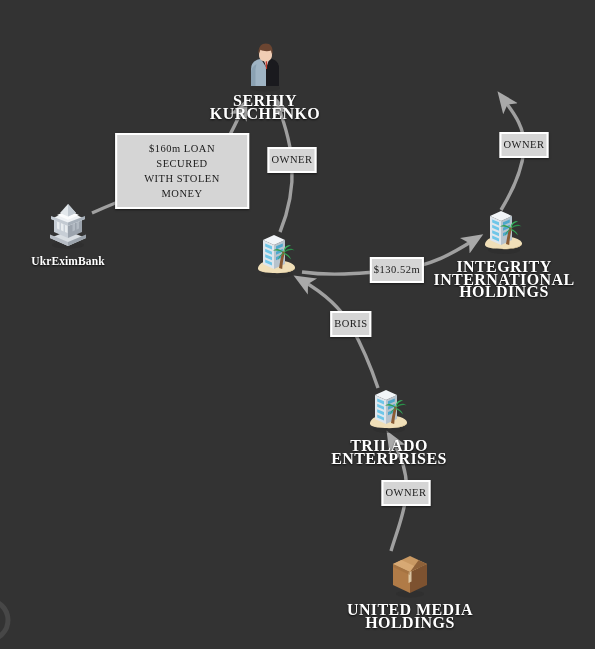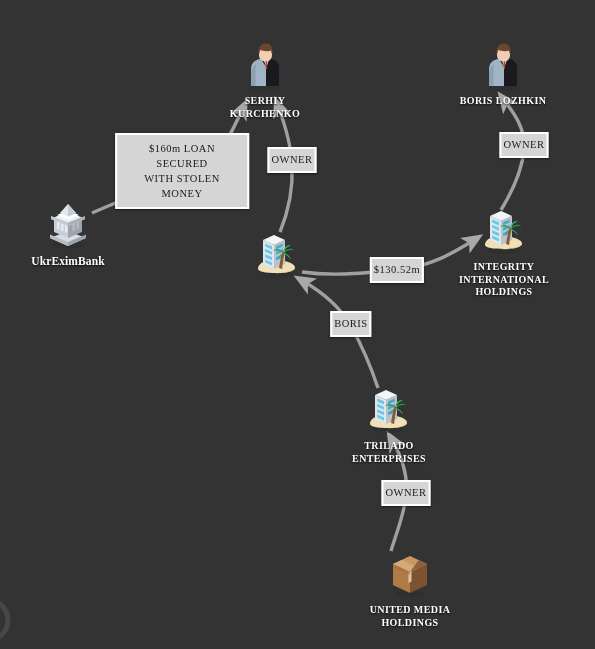--- a/index.html
+++ b/index.html
@@ -29,21 +29,21 @@
     display:block;
     margin:0 auto;
     height:56px;
     width:56px;
     position:relative;
   }
   .node .label{
     display:block;
     margin-top:3px;
     color:#ffffff;
-    font-size:10px;
+    font-size:16px;
     letter-spacing:0.4px;
     line-height:12.5px;
     font-weight:bold;
     text-shadow:0 1px 2px rgba(0,0,0,.85);
   }
   .node.mixedcase .label{
     font-size:11.5px;
     letter-spacing:0.1px;
   }
   .edge-label{
@@ -103,36 +103,20 @@
         <path d="M26.5 23 L29.3 31.5 L32.2 23 L30.2 21.5 L28.4 22.6 Z" fill="#f2f2f2"></path>
         <path d="M28.4 23.5 L30.4 23.5 L30 33 L28.9 33 Z" fill="#c0392b"></path>
         <path d="M22 19 C22 13 24.5 10 28.5 10 C32.6 10 35 13 35 19 C35 23 32.4 25.4 28.5 25.4 C24.6 25.4 22 23 22 19 Z" fill="#f0cdb4"></path>
         <path d="M21.4 17.5 C21.4 10.5 24.6 7.6 28.8 7.6 C33.4 7.6 36 10.8 35.6 17.2 C35.4 19.6 34.7 17.5 34.1 14.6 C31 15.7 25.8 15.4 23.6 13.8 C22.8 15 22.4 17.4 21.4 17.5 Z" fill="#6b4531"></path>
         <path d="M19.5 28 C16 30 14 33.5 14 37 L14 50 L18.5 50 L18.5 33 Z" fill="#8ba2b3"></path>
       </svg>
     </span>
     <span class="label">SERHIY<br>KURCHENKO</span>
   </div>
 
-  <div class="node" style="left:503px; top:36px;">
-    <span class="icon">
-      <svg viewBox="0 0 56 56" width="56" height="56">
-        <ellipse cx="28" cy="52" rx="15" ry="3.4" fill="#2b2b2b" opacity="0.55"></ellipse>
-        <path d="M14 50 L14 33 C14 27 19 23 27 23 L30 23 C38 23 42 27 42 33 L42 50 Z" fill="#1e1e22"></path>
-        <path d="M14 50 L14 33 C14 27 18 23.5 24 23 L29 31 L29 50 Z" fill="#9fb4c4"></path>
-        <path d="M29 31 L34 23 C39 23.5 42 27 42 33 L42 50 L29 50 Z" fill="#1a1a1e"></path>
-        <path d="M26.5 23 L29.3 31.5 L32.2 23 L30.2 21.5 L28.4 22.6 Z" fill="#f2f2f2"></path>
-        <path d="M28.4 23.5 L30.4 23.5 L30 33 L28.9 33 Z" fill="#c0392b"></path>
-        <path d="M22 19 C22 13 24.5 10 28.5 10 C32.6 10 35 13 35 19 C35 23 32.4 25.4 28.5 25.4 C24.6 25.4 22 23 22 19 Z" fill="#f0cdb4"></path>
-        <path d="M21.4 17.5 C21.4 10.5 24.6 7.6 28.8 7.6 C33.4 7.6 36 10.8 35.6 17.2 C35.4 19.6 34.7 17.5 34.1 14.6 C31 15.7 25.8 15.4 23.6 13.8 C22.8 15 22.4 17.4 21.4 17.5 Z" fill="#6b4531"></path>
-        <path d="M19.5 28 C16 30 14 33.5 14 37 L14 50 L18.5 50 L18.5 33 Z" fill="#8ba2b3"></path>
-      </svg>
-    </span>
-    <span class="label">BORIS LOZHKIN</span>
-  </div>
 
   <div class="node mixedcase" style="left:68px; top:196px;">
     <span class="icon">
       <svg viewBox="0 0 56 56" width="56" height="56">
         <ellipse cx="28" cy="49" rx="16" ry="3.6" fill="#2b2b2b" opacity="0.5"></ellipse>
         <path d="M10 42 L28 50 L46 42 L28 35 Z" fill="#d9dee3"></path>
         <path d="M10 42 L28 50 L28 46 L10 38.6 Z" fill="#b6bcc4"></path>
         <path d="M46 42 L28 50 L28 46 L46 38.6 Z" fill="#9aa2ab"></path>
         <path d="M14 36 L28 42 L28 27 L14 22 Z" fill="#c7ced6"></path>
         <path d="M42 36 L28 42 L28 27 L42 22 Z" fill="#9ba3ad"></path>

